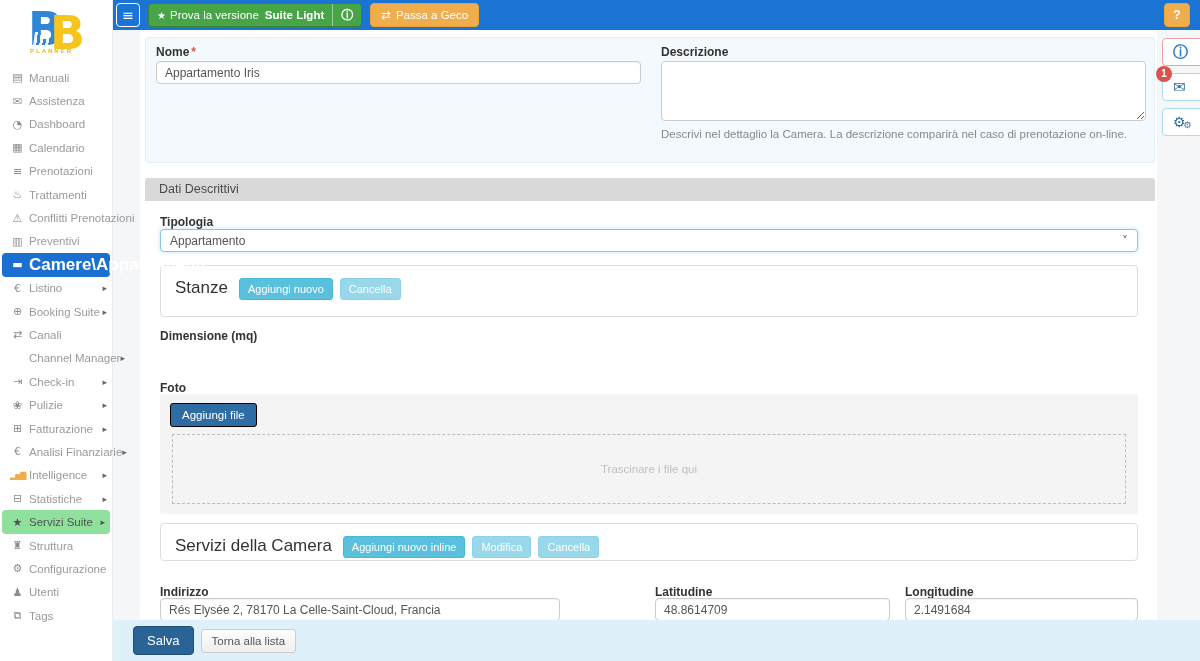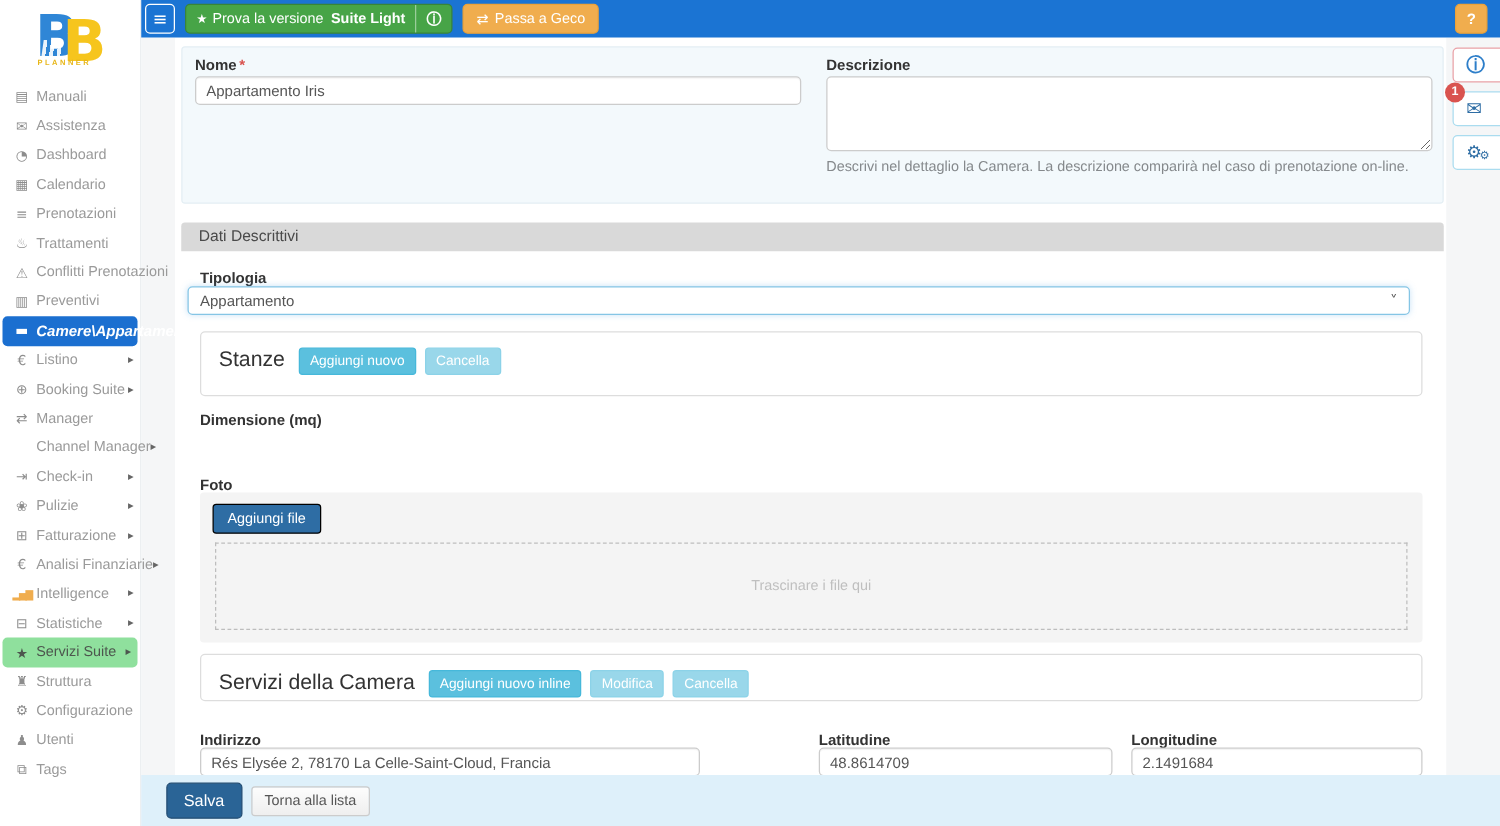--- a/index.html
+++ b/index.html
@@ -17,21 +17,21 @@
     transform:skewX(-8deg); opacity:.9; }
   .logo .caption { position:absolute; left:30px; top:48px; font-size:6px; letter-spacing:2px; color:#e8b71a; font-weight:bold; }
   .nav { position:absolute; top:66px; left:0; right:0; }
   .nav-item { display:flex; align-items:center; height:23.4px; padding:0 5px 0 10px; color:#9a9a9a; cursor:pointer; }
   .nav-icon { width:15px; flex:none; font-size:11px; color:#8d8d8d; text-align:center; margin-right:4px; font-family:"DejaVu Sans", sans-serif; }
   .nav-icon.multi { font-size:8px; letter-spacing:-1px; }
   .nav-label { white-space:nowrap; font-size:11.5px; }
   .nav-arrow { margin-left:auto; font-size:9px; color:#666; font-family:"DejaVu Sans", sans-serif; }
   .nav-item.active-blue { background:#1b6fd0; border-radius:4px; margin:0 2px; padding-left:8px; color:#fff; }
   .nav-item.active-blue .nav-icon, .nav-item.active-blue .nav-arrow { color:#fff; }
-  .nav-item.active-blue .nav-label { font-weight:bold; font-size:12px;font-style:italic; }
+  .nav-item.active-blue .nav-label { font-weight:bold; font-size:17px; }
   .nav-item.active-green { background:#8fe09d; border-radius:4px; margin:0 2px; padding-left:8px; color:#4d564e; }
   .nav-item.active-green .nav-icon, .nav-item.active-green .nav-arrow { color:#4d564e; }
 
   
   .topbar { position:absolute; left:113px; right:0; top:0; height:30px; background:#1b74d3; display:flex; align-items:center; gap:8px; padding:0 10px 0 3px; z-index:30; }
   .hamburger { width:24px; height:24px; border:1px solid #fff; border-radius:4px; background:transparent; color:#fff; font-size:14px; line-height:22px; text-align:center; cursor:pointer; flex:none; }
   .btn-promo { height:24px; background:#47a447; border:1px solid #398439; border-radius:4px; color:#fff; display:flex; align-items:center; font-size:11.5px; cursor:pointer; }
   .btn-promo .txt { padding:0 4px 0 8px; display:flex; align-items:center; gap:4px; }
   .btn-promo .star { font-size:10px; }
   .btn-promo b { margin-left:2px; }
@@ -62,21 +62,21 @@
   .well .nome-label { position:absolute; left:10px; top:7px; }
   .well .nome-input { position:absolute; left:10px; top:23px; width:485px; }
   .well .desc-label { position:absolute; left:515px; top:7px; }
   .well .desc-area { position:absolute; left:515px; top:23px; width:485px; height:60px; border:1px solid #ccc; border-radius:4px; font-family:"Liberation Sans", sans-serif; font-size:12px; padding:4px 8px; color:#555; }
   .well .desc-help { position:absolute; left:515px; top:90px; font-size:11.5px; color:#85898c; }
 
   .section-panel { position:absolute; left:5px; top:148px; width:1010px; height:482px; background:#fff; }
   .section-header { height:23px; line-height:23px; background:#d9d9d9; border-radius:3px 3px 0 0; padding-left:14px; font-size:12.5px; color:#4a4a4a; }
 
   .tip-label { position:absolute; left:15px; top:37px; }
-  .tip-select { position:absolute; left:5px; top:51px; width:978px; height:23px; border:1px solid #85c5e5; border-radius:4px; background:#fff; display:flex; align-items:center; padding:0 9px; font-size:12px; color:#555; cursor:pointer; box-shadow:0 0 5px rgba(102,175,233,.35); }
+  .tip-select { position:absolute; left:15px; top:51px; width:978px; height:23px; border:1px solid #85c5e5; border-radius:4px; background:#fff; display:flex; align-items:center; padding:0 9px; font-size:12px; color:#555; cursor:pointer; box-shadow:0 0 5px rgba(102,175,233,.35); }
   .tip-select .chev { margin-left:auto; color:#555; font-size:12px; font-family:"DejaVu Sans", sans-serif; }
 
   .group-box { position:absolute; left:15px; width:978px; border:1px solid #ddd; border-radius:4px; background:#fff; display:flex; align-items:flex-start; padding:11px 14px; gap:7px; }
   .box-stanze { top:87px; height:52px; }
   .box-servizi { top:345px; height:38px; }
   .group-title { font-size:17px; color:#333; margin-right:4px; line-height:22px; }
   .btn-info-sm { background:#5bc0de; border:1px solid #46b8da; border-radius:3px; color:#fff; font-size:11px; padding:4px 8px; cursor:pointer; margin-top:1px; font-family:"Liberation Sans", sans-serif; }
   .btn-info-sm.disabled { opacity:.62; }
 
   .dim-label { position:absolute; left:15px; top:151px; }
@@ -172,21 +172,21 @@
       </div>
 
       <div class="nav-item">
         <span class="nav-icon icon">⊕</span>
         <span class="nav-label">Booking Suite</span>
         <span class="nav-arrow icon">▸</span>
       </div>
 
       <div class="nav-item">
         <span class="nav-icon icon">⇄</span>
-        <span class="nav-label">Manager</span>
+        <span class="nav-label">Canali</span>
         <span class="nav-arrow icon"></span>
       </div>
 
       <div class="nav-item">
         <span class="nav-icon icon"></span>
         <span class="nav-label">Channel Manager</span>
         <span class="nav-arrow icon">▸</span>
       </div>
 
       <div class="nav-item">

